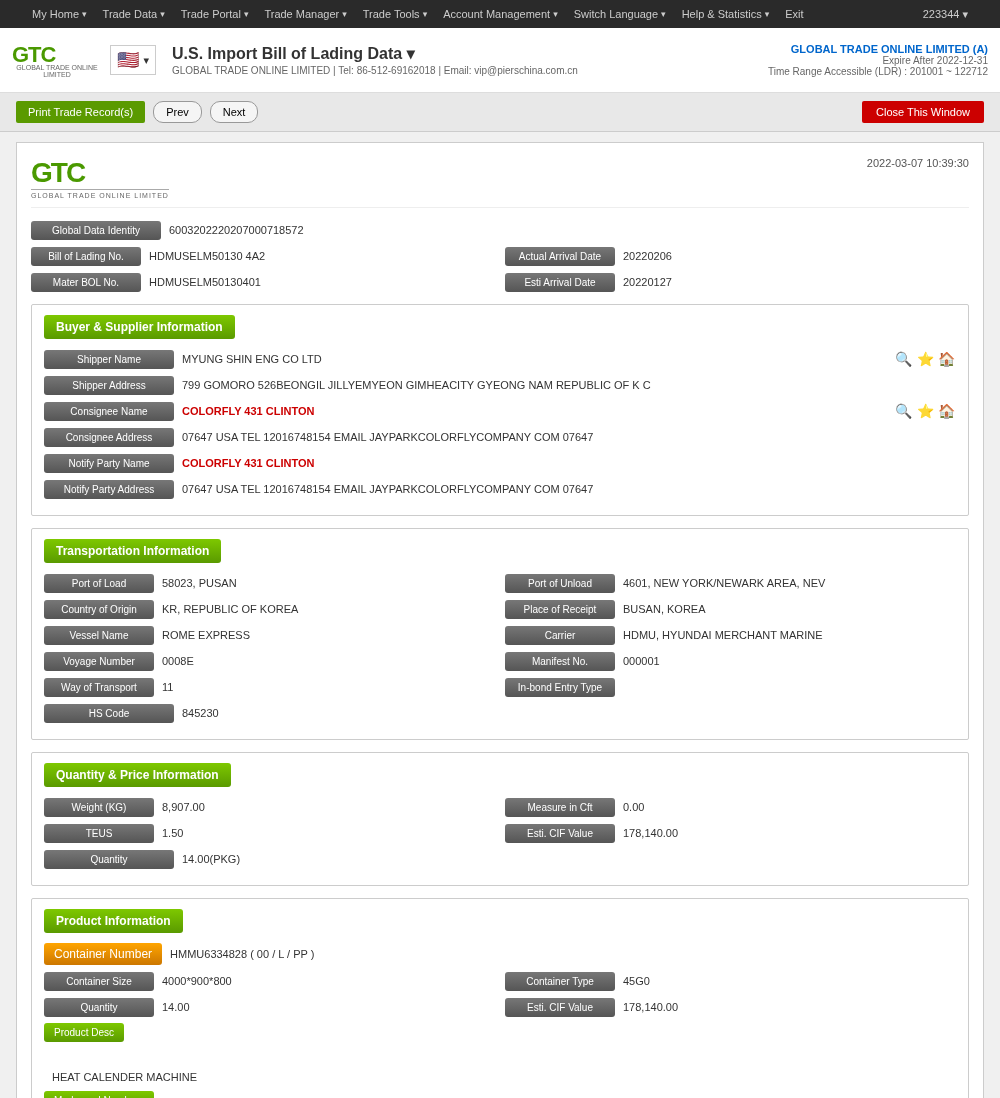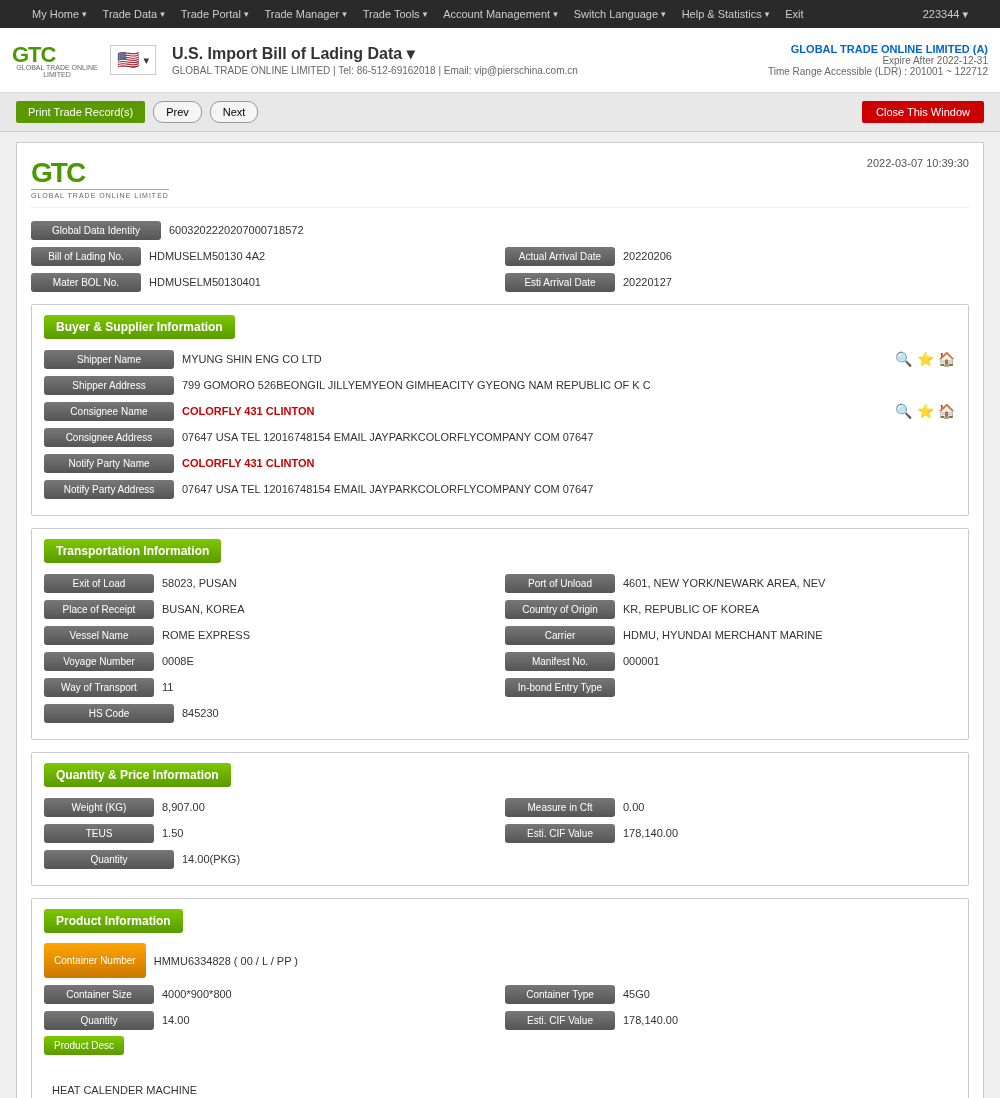--- a/index.html
+++ b/index.html
@@ -225,22 +225,22 @@
       cursor: pointer;
       font-size: 14px;
     }
     .star-icon { color: #ffa500; }
 
     
     .btn-container {
       background: linear-gradient(to bottom, #ffa500, #cc7700);
       color: white;
       border: none;
-      padding: 12px 10px;
-      font-size: 10px;
+      padding: 4px 10px;
+      font-size: 12px;
       border-radius: 3px;
       cursor: pointer;
       text-align: right;
     }
     .btn-product-desc, .btn-marks {
       background: linear-gradient(to bottom, #7ec800, #5a9a00);
       color: white;
       border: none;
       padding: 4px 10px;
       font-size: 10px;
@@ -420,37 +420,37 @@
       <div class="info-label">Notify Party Address</div>
       <div class="info-value">07647 USA TEL 12016748154 EMAIL JAYPARKCOLORFLYCOMPANY COM 07647</div>
     </div>
   </div>
 
   <div class="section-box">
     <div class="section-header">Transportation Information</div>
 
     <div class="two-col-row">
       <div class="col">
-        <div class="info-label">Exit of Load</div>
+        <div class="info-label">Port of Load</div>
         <div class="info-value">58023, PUSAN</div>
       </div>
       <div class="col">
         <div class="info-label">Port of Unload</div>
         <div class="info-value">4601, NEW YORK/NEWARK AREA, NEV</div>
       </div>
     </div>
 
     <div class="two-col-row">
       <div class="col">
+        <div class="info-label">Country of Origin</div>
+        <div class="info-value">KR, REPUBLIC OF KOREA</div>
+      </div>
+      <div class="col">
         <div class="info-label">Place of Receipt</div>
         <div class="info-value">BUSAN, KOREA</div>
-      </div>
-      <div class="col">
-        <div class="info-label">Country of Origin</div>
-        <div class="info-value">KR, REPUBLIC OF KOREA</div>
       </div>
     </div>
 
     <div class="two-col-row">
       <div class="col">
         <div class="info-label">Vessel Name</div>
         <div class="info-value">ROME EXPRESS</div>
       </div>
       <div class="col">
         <div class="info-label">Carrier</div>

